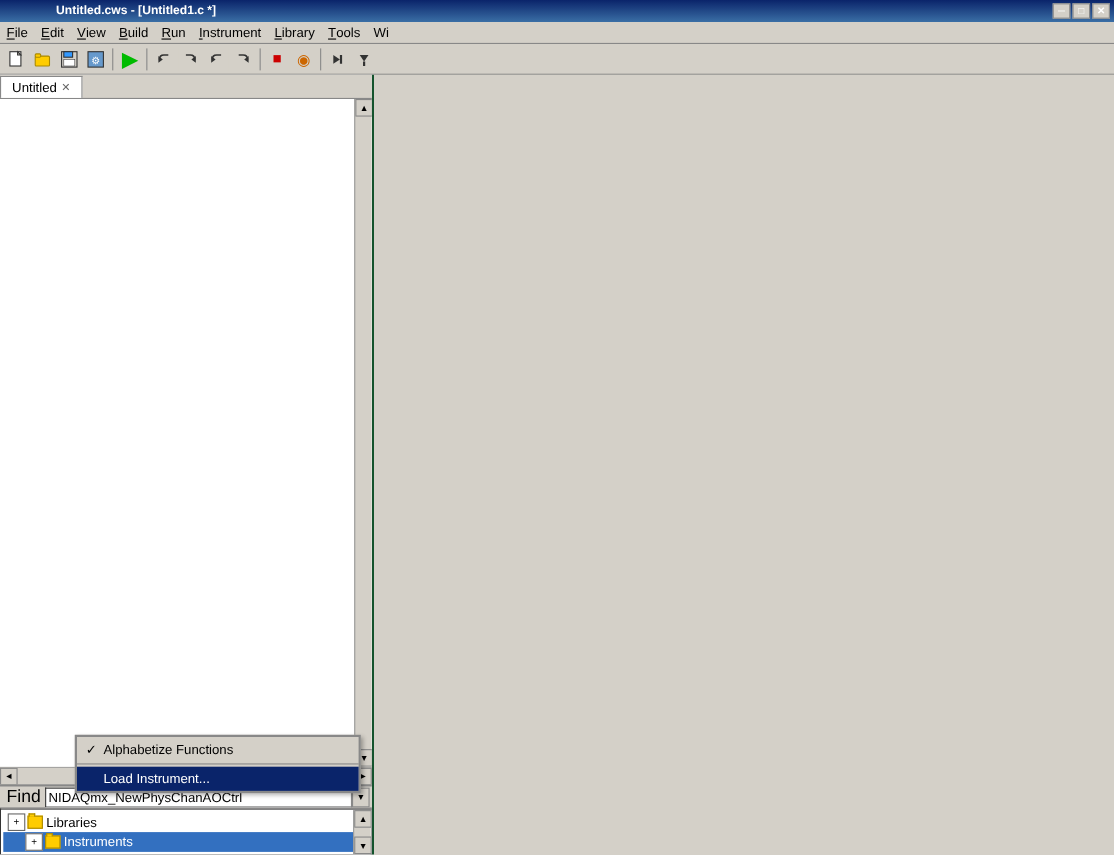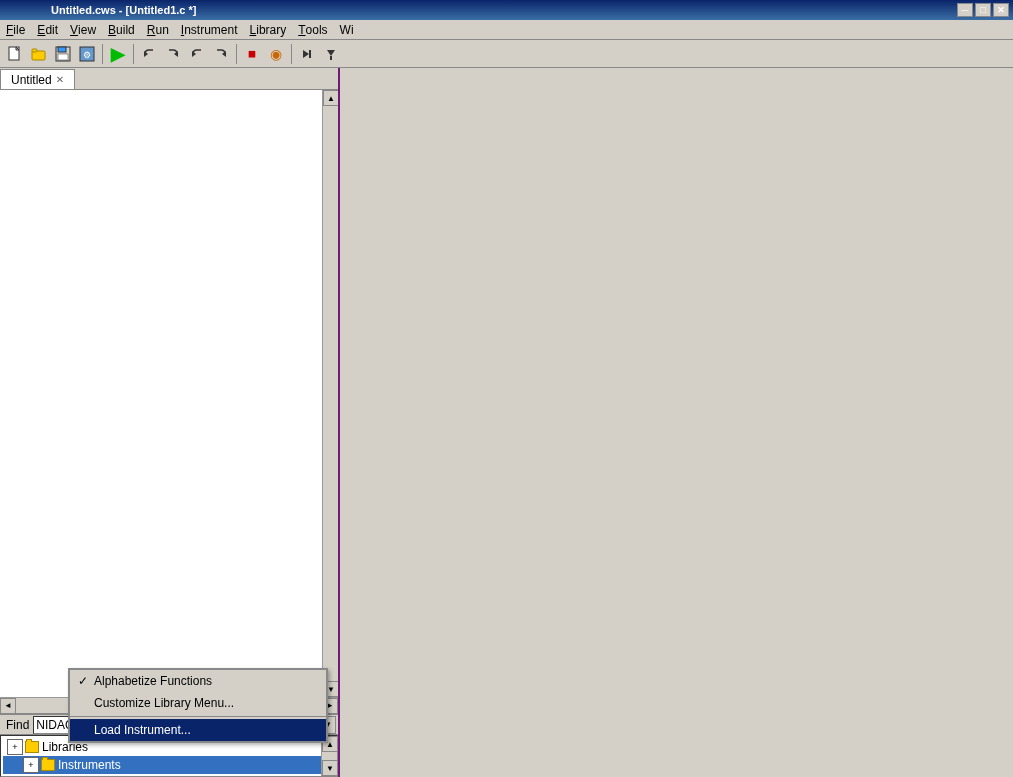--- a/index.html
+++ b/index.html
@@ -104,21 +104,21 @@
     .main-area {
       display: flex;
       height: calc(777px - 20px - 20px - 28px);
       position: relative;
     }
 
     
     .left-panel {
       width: 340px;
       background: white;
-      border-right: 2px solid #701a75;
+      border-right: 2px solid #14532d;
       display: flex;
       flex-direction: column;
       position: relative;
     }
 
     
     .tab-bar {
       display: flex;
       background: #d4d0c8;
       border-bottom: 1px solid #888;
@@ -156,21 +156,21 @@
       display: flex;
       align-items: center;
       border-top: 2px solid #888;
       border-bottom: 1px solid #888;
       height: 22px;
       background: #d4d0c8;
       padding: 2px;
     }
 
     .find-label {
-      font-size: 12px;
+      font-size: 16px;
       padding: 0 4px;
     }
 
     .find-input {
       flex: 1;
       height: 18px;
       border: 1px inset #888;
       background: white;
       font-size: 12px;
       padding: 0 2px;
@@ -385,24 +385,20 @@
 
     <div class="context-menu">
 
       <div class="context-menu-item">
         <span class="check-mark">✓</span>
         <span>Alphabetize Functions</span>
       </div>
 
 
 
-      <div class="context-menu-item">
-        <span class="check-mark">&nbsp;</span>
-        <span>Customize Library Menu...</span>
-      </div>
 
       <div class="context-menu-separator"></div>
 
       <div class="context-menu-item active">
         <span class="check-mark">&nbsp;</span>
         <span>Load Instrument...</span>
       </div>
 
     </div>
   </div>

